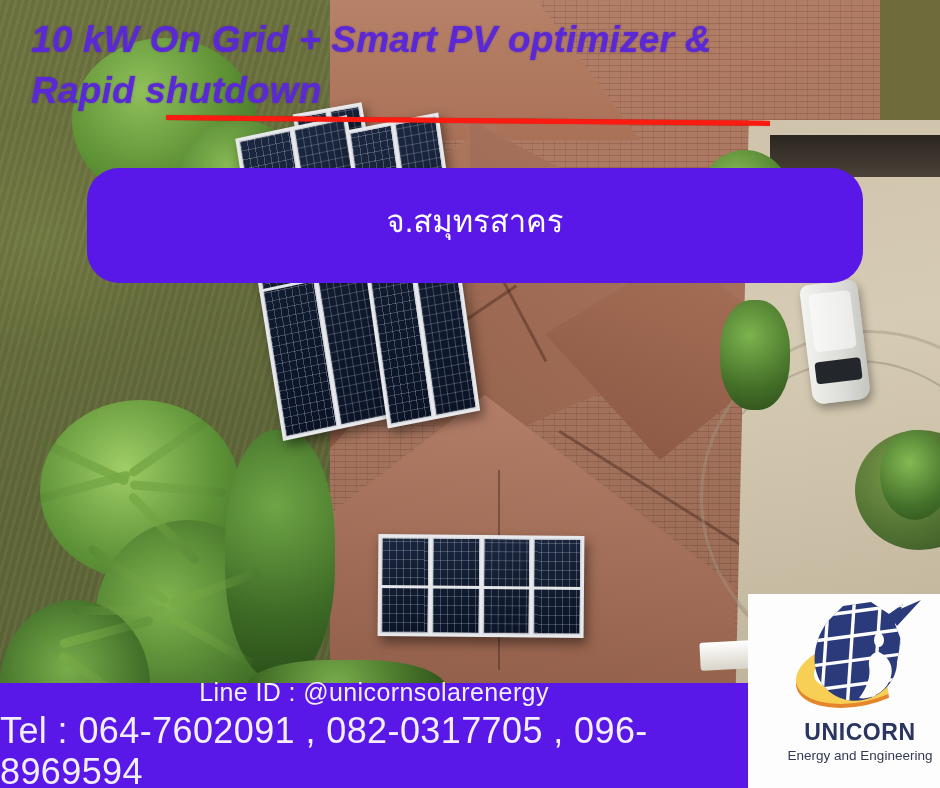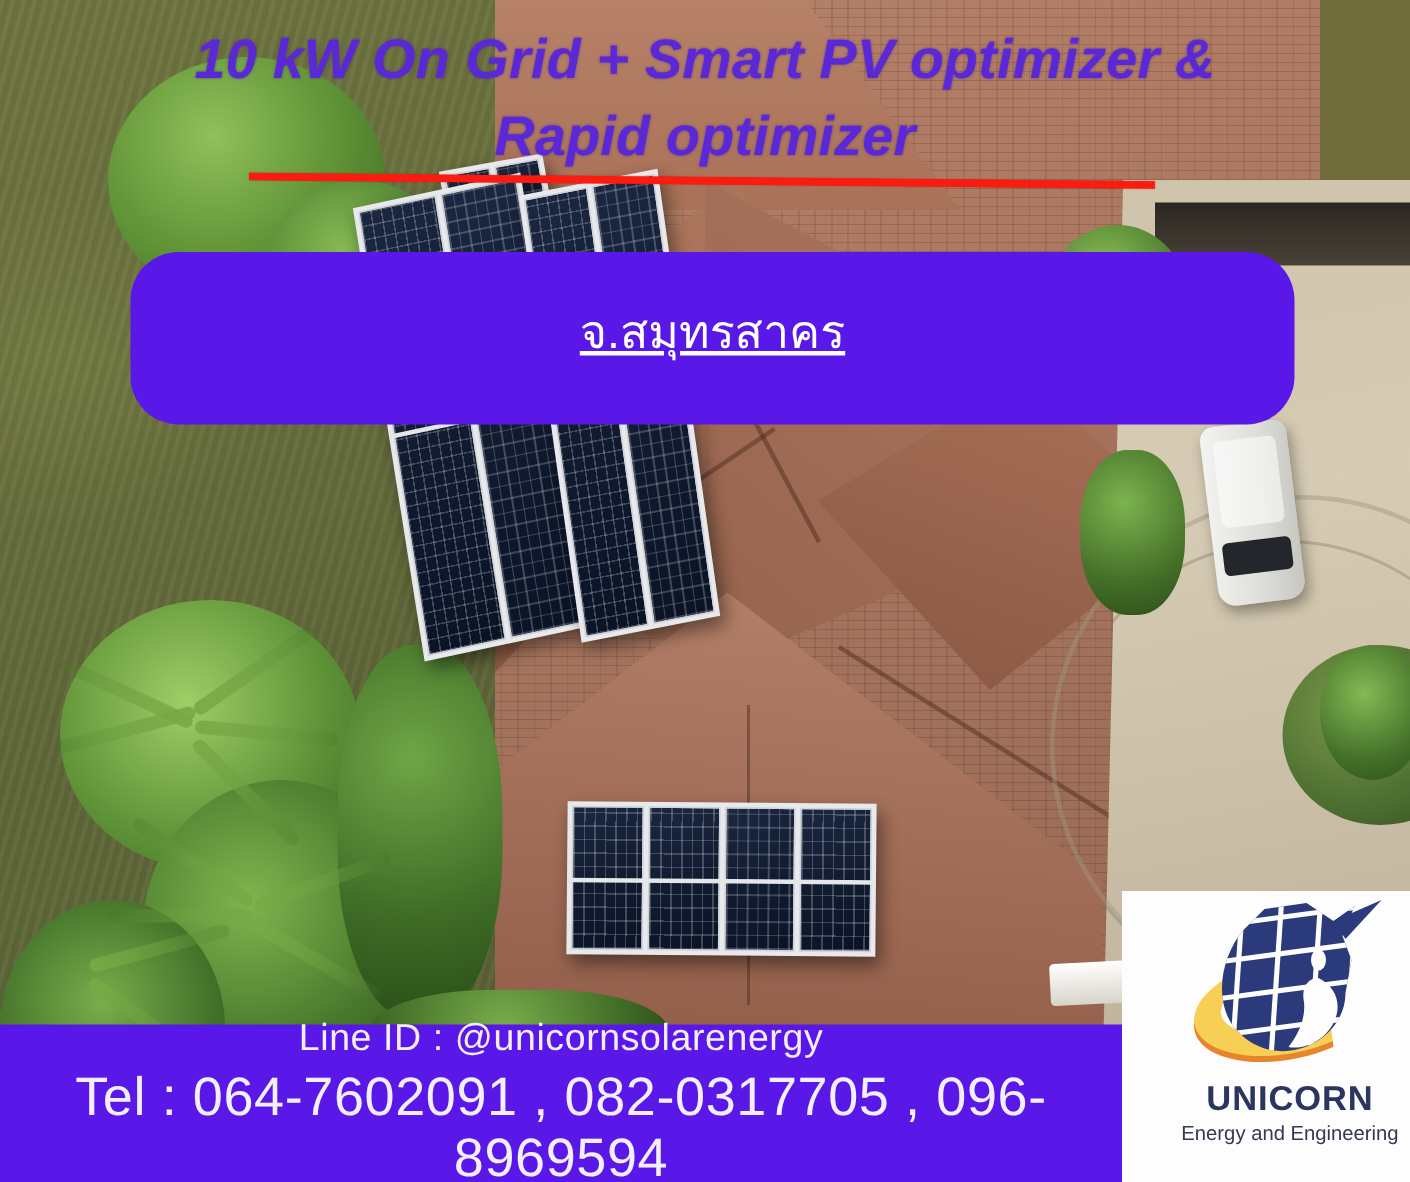--- a/index.html
+++ b/index.html
@@ -172,27 +172,26 @@
   .arr-b{left:366px;top:120px;width:88px;height:295px;transform:rotate(-8deg) skewY(-3deg);}
   
   .arr-c{left:378px;top:535px;width:200px;height:96px;transform:rotate(0.5deg);}
   .arr-mini{left:296px;top:108px;width:64px;height:40px;transform:rotate(-10deg);}
 
   .midbar{position:absolute;left:0;right:0;top:50%;height:3px;background:#e4e6ea;}
 
   
   .headline{
     position:absolute;left:0;right:0;top:14px;
-    text-align:center;
     font-size:37px;line-height:1.38;
     font-weight:bold;font-style:italic;
     color:#5b28d8;
     letter-spacing:.2px;
     text-shadow:0 0 2px rgba(60,20,150,.55);
-    padding:0 60px;
+    padding:0 31px;
     box-sizing:border-box;
   }
 
   .redline{
     position:absolute;left:166px;top:118px;width:604px;height:5px;
     background:#fb1b10;
     transform:rotate(0.55deg);
     box-shadow:0 0 1px rgba(180,0,0,.6);
   }
 
@@ -200,28 +199,27 @@
     position:absolute;left:87px;top:168px;width:776px;height:115px;
     background:#5a18e8;
     border-radius:32px;
     display:flex;flex-direction:column;align-items:center;justify-content:center;
     box-sizing:border-box;padding:4px 22px 10px;
   }
   .addr-line{
     color:#ffffff;font-size:31px;line-height:1.32;font-weight:500;
     text-align:center;white-space:nowrap;
   }
-  .addr-line.l2{text-align:center;text-decoration:underline;}
+  .addr-line.l2{text-align:center;}
 
   .footer{
     position:absolute;left:0;top:683px;width:748px;height:105px;
     background:#5a18e8;
     display:flex;flex-direction:column;align-items:center;justify-content:center;
     gap:3px;
-    text-align:center;
   }
   .foot-line{color:#f2eefb;font-size:25px;line-height:1.15;letter-spacing:.4px;}
   .foot-line.tel{font-size:36px;}
 
   
   .logo-card{
     position:absolute;left:748px;top:594px;width:224px;height:194px;
     background:#fdfdfd;
     display:flex;flex-direction:column;align-items:center;justify-content:flex-start;
     padding-top:6px;box-sizing:border-box;
@@ -316,21 +314,21 @@
       <div class="pnl"></div>
       <div class="pnl"></div>
       <div class="pnl"></div>
       <div class="pnl"></div>
       <div class="midbar"></div>
     </div>
   </div>
 
   <div class="headline">
     <div>10 kW On Grid + Smart PV optimizer &amp;</div>
-    <div>Rapid optimizer</div>
+    <div>Rapid shutdown</div>
   </div>
 
   <div class="redline"></div>
 
   <div class="addr-banner">
     <div class="addr-line l2">จ.สมุทรสาคร</div>
   </div>
 
   <div class="footer">
     <div class="foot-line">Line ID : @unicornsolarenergy</div>

